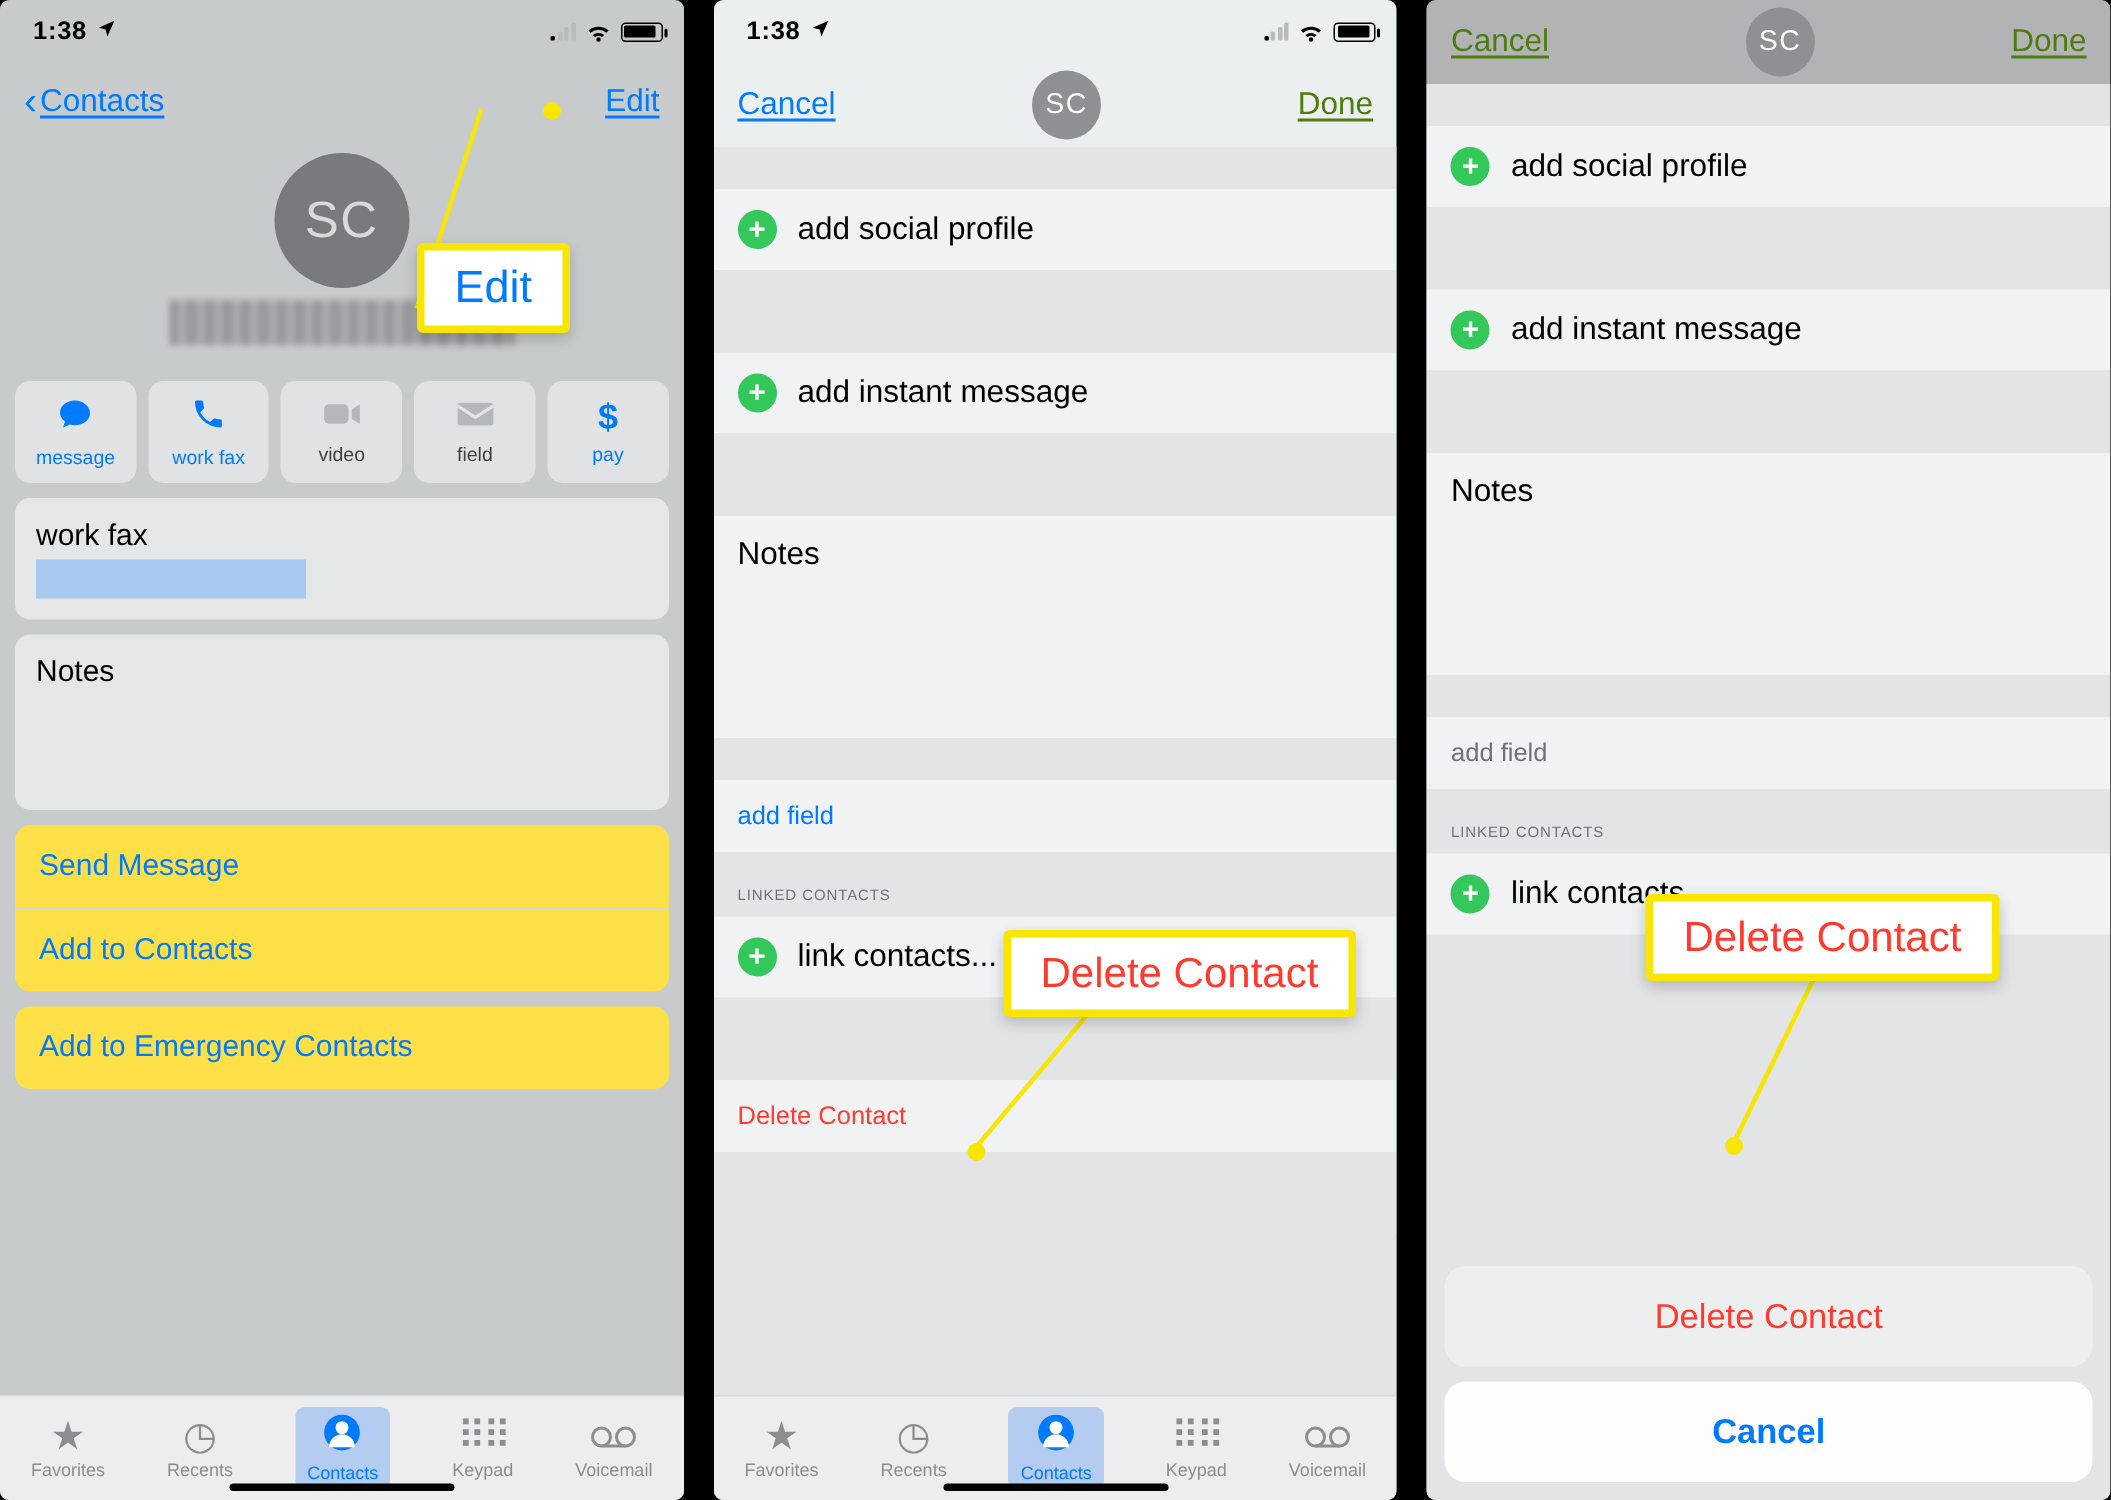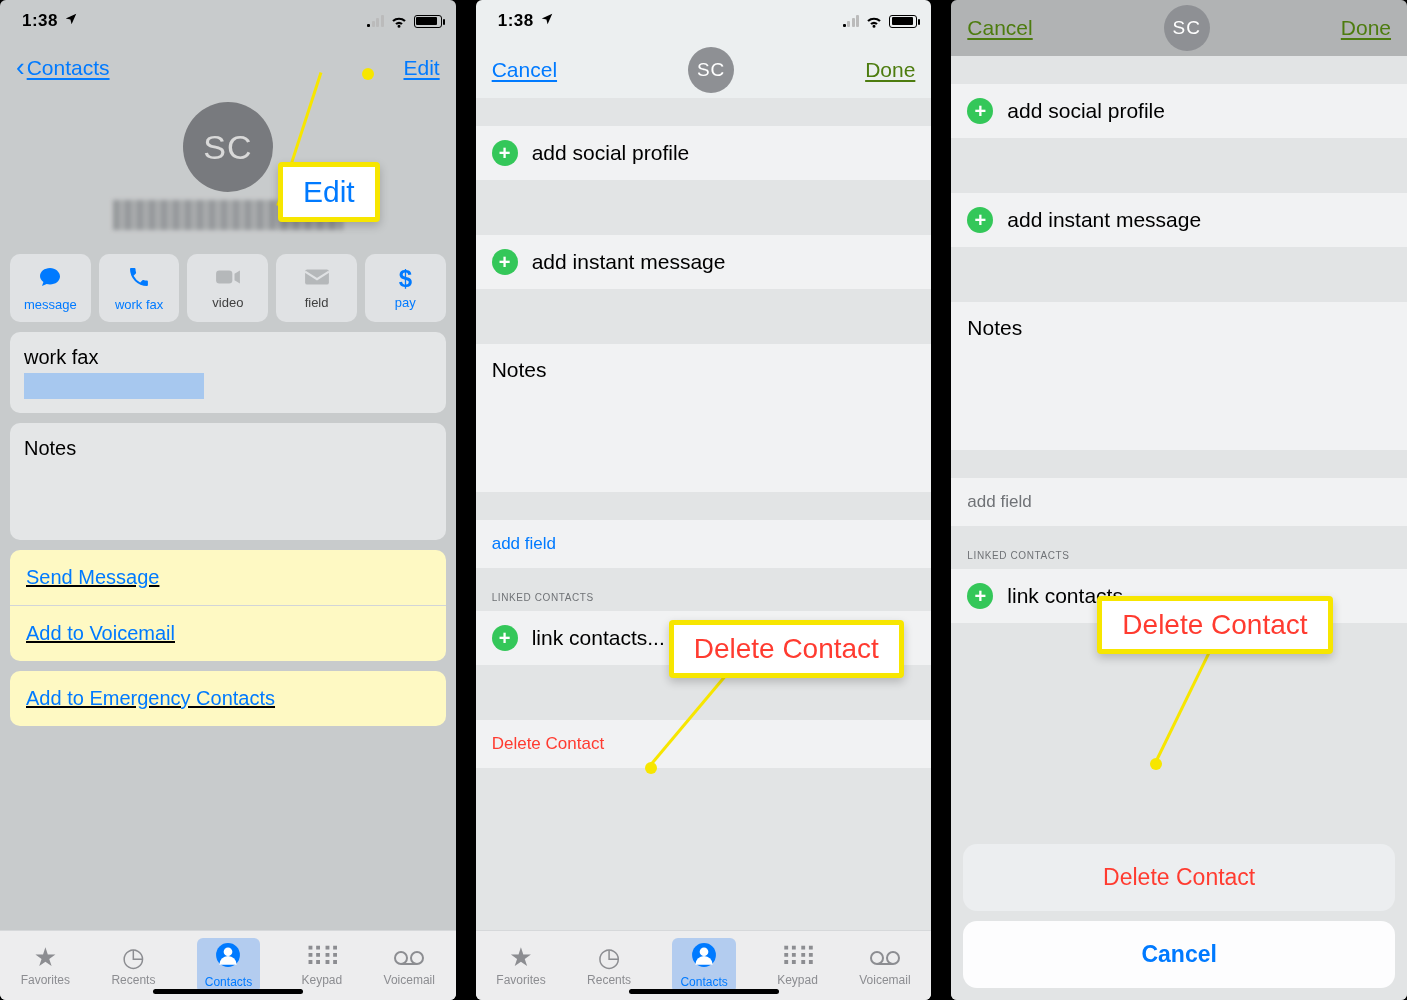--- a/index.html
+++ b/index.html
@@ -114,21 +114,21 @@
   .card {
     background:#e4e6e7; border-radius:10px; margin:10px; padding:14px 14px;
     font-size:20px;
   }
   .card.small-gap > div + div { margin-top:4px; }
   .card .k { color:#000; font-size:20px; }
   .card .redact { width:180px; height:26px; background:#a7c8ef; margin-top:4px; }
   .row-list .item {
     padding:16px 16px; font-size:20px; color:#007aff;
   }
-  .row-list { margin:10px; background:#fef9c3; border-radius:10px; overflow:hidden;text-decoration:underline; }
+  .row-list { margin:10px; background:#fde047; border-radius:10px; overflow:hidden; }
   .row-list .item + .item { border-top:1px solid #d2d5d8; }
 
   
   .edit-row {
     background:#f1f2f3; display:flex; align-items:center; gap:14px;
     padding:14px 16px; font-size:21px; color:#000;
   }
   .sep-thin { height:28px; background:#e2e4e5; }
   .sep-mid  { height:55px; background:#e2e4e5; }
   .notes-cell {
@@ -268,21 +268,21 @@
     <div class="content">
       <div class="card small-gap">
         <div class="k">work fax</div>
         <div class="redact"></div>
       </div>
       <div class="card" style="padding-bottom:80px;">
         <div class="k">Notes</div>
       </div>
       <div class="row-list">
         <div class="item">Send Message</div>
-        <div class="item">Add to Voicemail</div>
+        <div class="item">Add to Contacts</div>
       </div>
       <div class="row-list">
         <div class="item">Add to Emergency Contacts</div>
       </div>
     </div>
 
     <div class="tabbar">
       <div class="tab">
           <span class="ticon">★</span>
           <span>Favorites</span>

